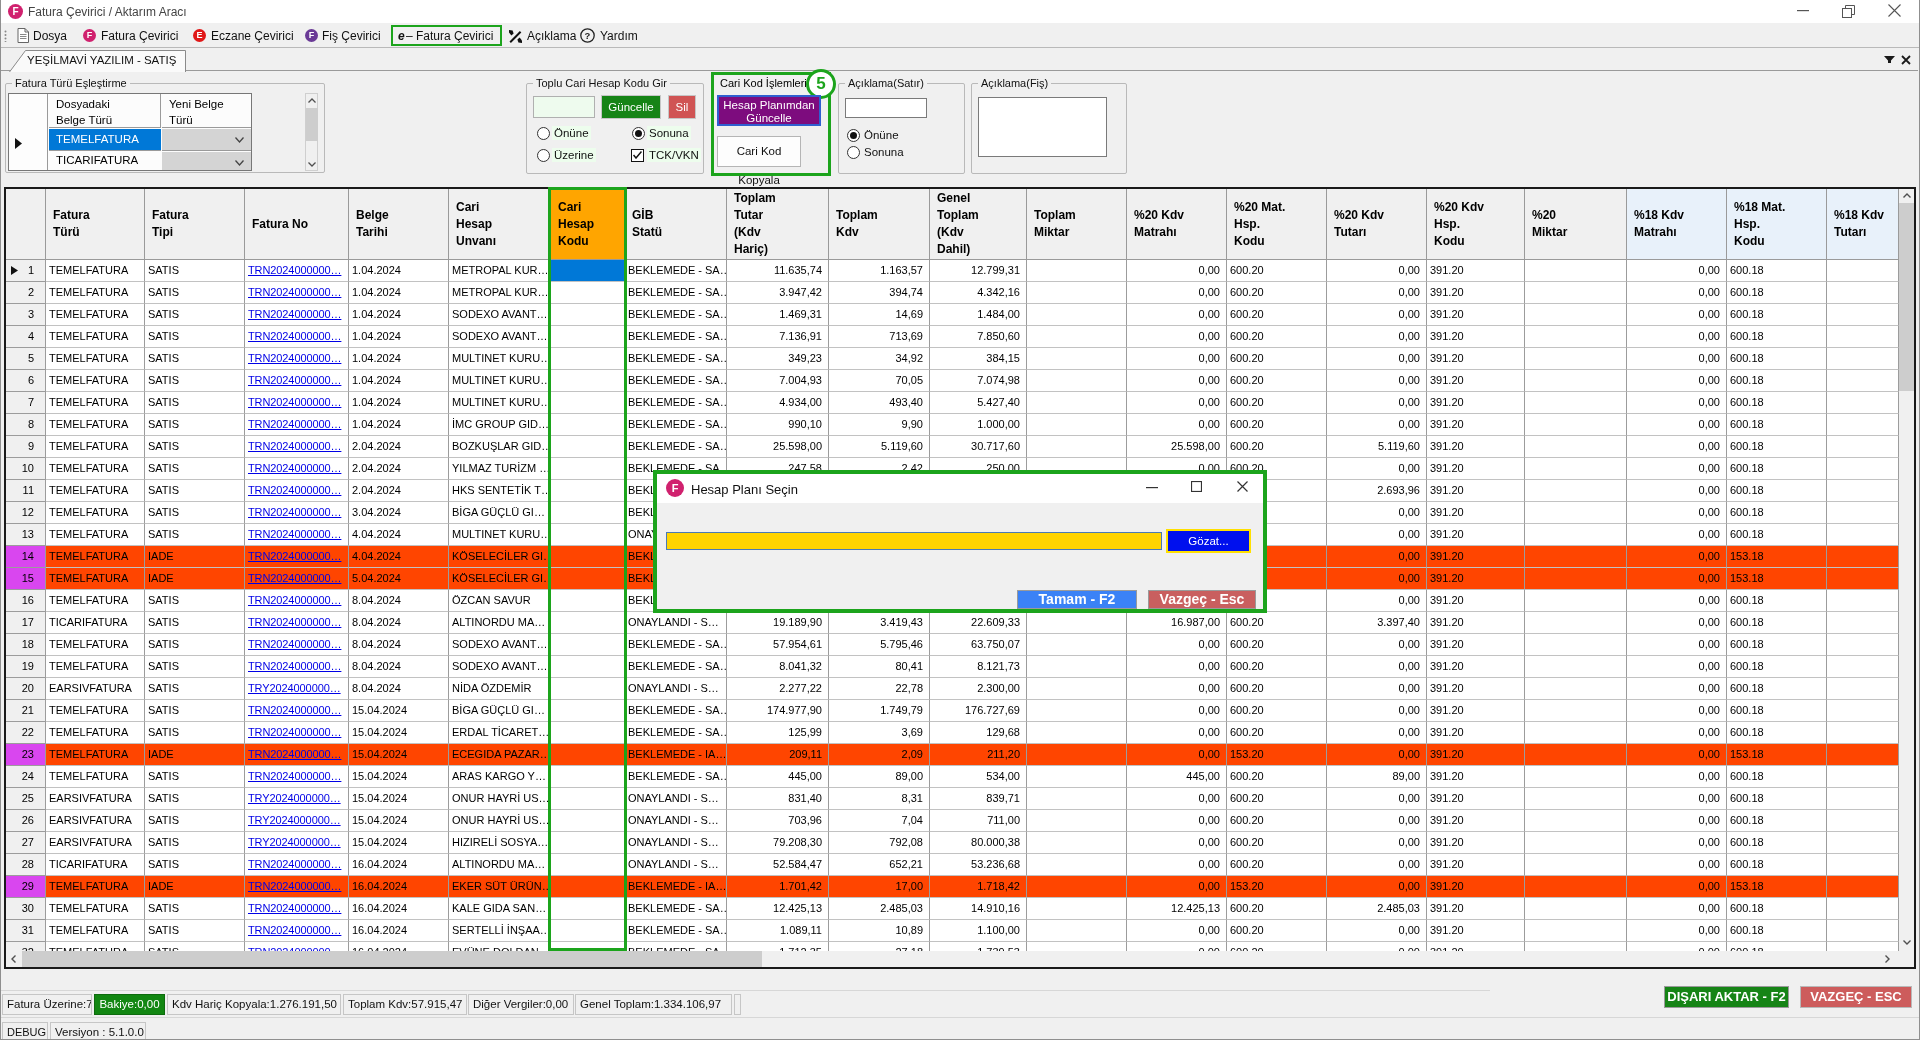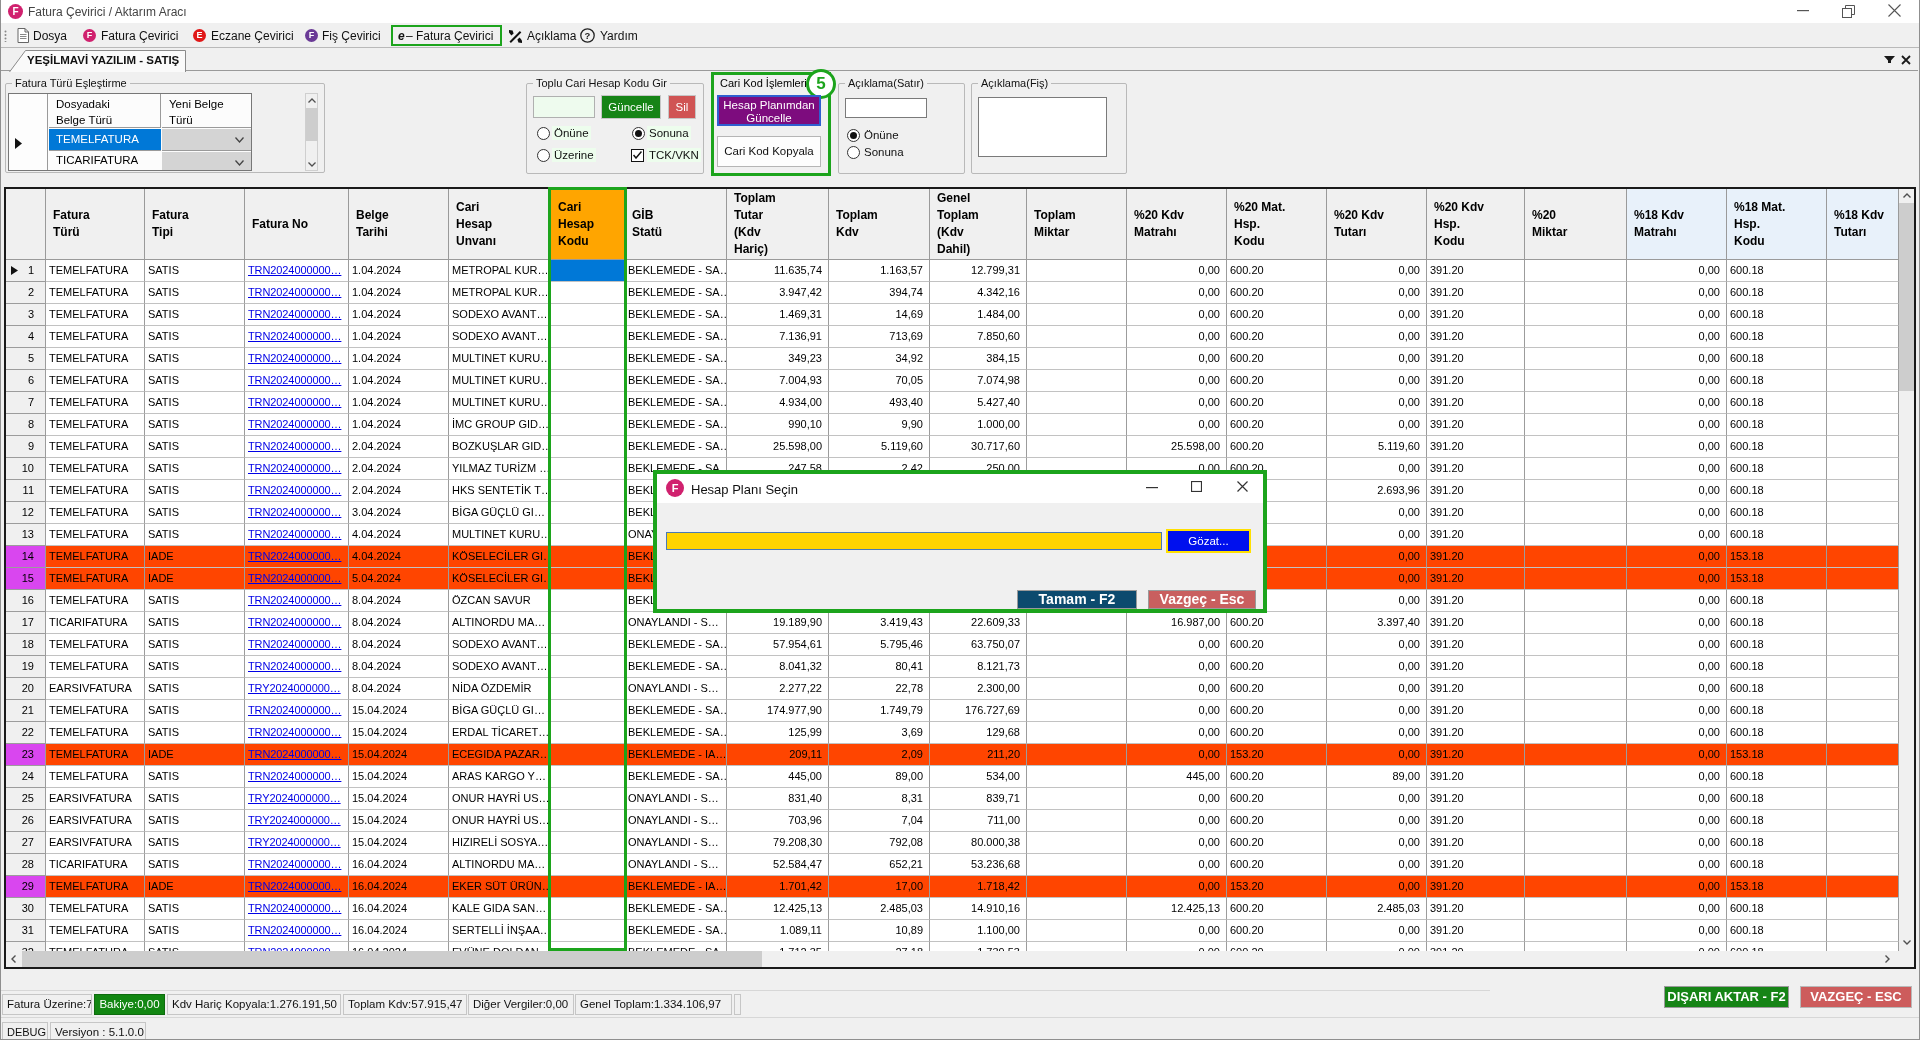--- a/index.html
+++ b/index.html
@@ -134,21 +134,21 @@
       </svg>
 <span class="mi" style="left:600px">Yardım</span>
 </div>
 
 <div class="abs" id="tabrow"></div>
 <div class="abs" style="left:0;top:47px;width:1920px;height:1px;background:#b9b9b9"></div>
 <div class="abs" id="tabline"></div>
 <svg class="abs" style="left:8px;top:50px" width="179" height="22" viewBox="0 0 179 22">
       <path d="M1.5,22 L17.5,0.5 L177.5,0.5 L177.5,22" fill="#fafafa" stroke="#8a8a8a" stroke-width="1"></path>
     </svg>
-<div class="abs" style="left:27px;top:54px;font-weight:bold;font-size:11.5px;color:#111">YEŞİLMAVİ YAZILIM - SATIŞ</div>
+<div class="abs" style="left:27px;top:54px;font-weight:normal;font-size:11.5px;color:#111">YEŞİLMAVİ YAZILIM - SATIŞ</div>
 <svg class="abs" style="left:1884px;top:56px" width="11" height="8" viewBox="0 0 11 8">
       <polygon points="0,0 11,0 7,4.5 7,7 4,7 4,4.5" fill="#1a1a1a"></polygon>
     </svg>
 <svg class="abs" style="left:1901px;top:55px" width="10" height="10" viewBox="0 0 10 10">
       <path d="M1 1 L9 9 M9 1 L1 9" stroke="#1a1a1a" stroke-width="1.8"></path>
     </svg>
 
 <div class="gbox" style="left:5px;top:83px;width:320px;height:90px">
   <span class="glabel">Fatura  Türü  Eşleştirme</span>
 </div>
@@ -193,21 +193,21 @@
   <div style="position:absolute;left:104px;top:65px;width:13px;height:13px;background:#fff;border:1.5px solid #111"></div>
   <svg style="position:absolute;left:106px;top:67px" width="9" height="8" viewBox="0 0 9 8">
         <path d="M0.5 4 L3 7 L8.5 0.5" fill="none" stroke="#111" stroke-width="1.5"></path>
       </svg>
   <div class="glbl" style="left:120px;top:64px">TCK/VKN</div>
 </div>
 <div class="abs" style="left:711px;top:72px;width:120px;height:104px;border:3px solid #1ca41c"></div>
 <div class="abs" style="left:717px;top:77px;background:#f0f0f0;padding:0 3px;font-size:11px">Cari Kod İşlemleri</div>
 <div class="abs" style="left:806px;top:69px;width:30px;height:30px;border-radius:50%;background:#fff;border:3.5px solid #1ca41c;color:#1ca41c;font-weight:bold;font-size:17px;text-align:center;line-height:23px">5</div>
 <div class="abs" style="left:717px;top:95px;width:104px;height:31px;background:#7d0c7e;border:2px solid #2f5fd0;color:#fff;font-size:11.5px;text-align:center;line-height:13px;padding-top:2px">Hesap Planımdan<br>Güncelle</div>
-<div class="abs" style="left:717px;top:136px;width:104px;height:31px;background:#fdfdfd;border:1px solid #b5b5b5;color:#111;font-size:11.5px;text-align:center;line-height:29px">Cari Kod Kopyala</div>
+<div class="abs" style="left:717px;top:136px;width:84px;height:31px;background:#fdfdfd;border:1px solid #b5b5b5;color:#111;font-size:11.5px;text-align:center;line-height:29px">Cari Kod Kopyala</div>
 <div class="gbox" style="left:838px;top:83px;width:127px;height:91px">
   <span class="glabel">Açıklama(Satır)</span>
   <div class="tinput" style="left:6px;top:14px;width:82px;height:20px"></div>
   <div class="radio on" style="left:8px;top:45px"></div>
   <div class="glbl" style="left:23px;top:44px;background:#f0f0f0">Önüne</div>
   <div class="radio" style="left:8px;top:62px"></div>
   <div class="glbl" style="left:23px;top:61px;background:#f0f0f0">Sonuna</div>
 </div>
 <div class="gbox" style="left:971px;top:83px;width:156px;height:91px">
   <span class="glabel">Açıklama(Fiş)</span>
@@ -358,16 +358,16 @@
       </svg>
   <svg style="position:absolute;left:534px;top:7px" width="11" height="11" viewBox="0 0 11 11">
         <rect x="0.5" y="0.5" width="10" height="10" fill="none" stroke="#333" stroke-width="1.2"></rect>
       </svg>
   <svg style="position:absolute;left:580px;top:7px" width="11" height="11" viewBox="0 0 11 11">
         <path d="M0.5 0.5 L10.5 10.5 M10.5 0.5 L0.5 10.5" stroke="#333" stroke-width="1.2"></path>
       </svg>
   <div id="dlgbody"></div>
   <div style="position:absolute;left:9px;top:58px;width:496px;height:18px;background:#ffd400;border:1px solid #4a7ab5"></div>
   <div style="position:absolute;left:509px;top:55px;width:85px;height:24px;background:#0010ee;border:2px solid #ffe000;color:#fff;font-size:11.5px;text-align:center;line-height:20px">Gözat...</div>
-  <div class="btn" style="left:360px;top:116px;width:120px;height:19px;background:#0c4a6e;font-weight:bold;font-size:14px;line-height:17px">Tamam - F2</div>
+  <div class="btn" style="left:360px;top:116px;width:120px;height:19px;background:#3b82f6;font-weight:bold;font-size:14px;line-height:17px">Tamam - F2</div>
   <div class="btn" style="left:491px;top:116px;width:108px;height:19px;background:#c95f5f;font-weight:bold;font-size:14px;line-height:17px">Vazgeç - Esc</div>
 </div>
 </div>
 
 </body></html>

